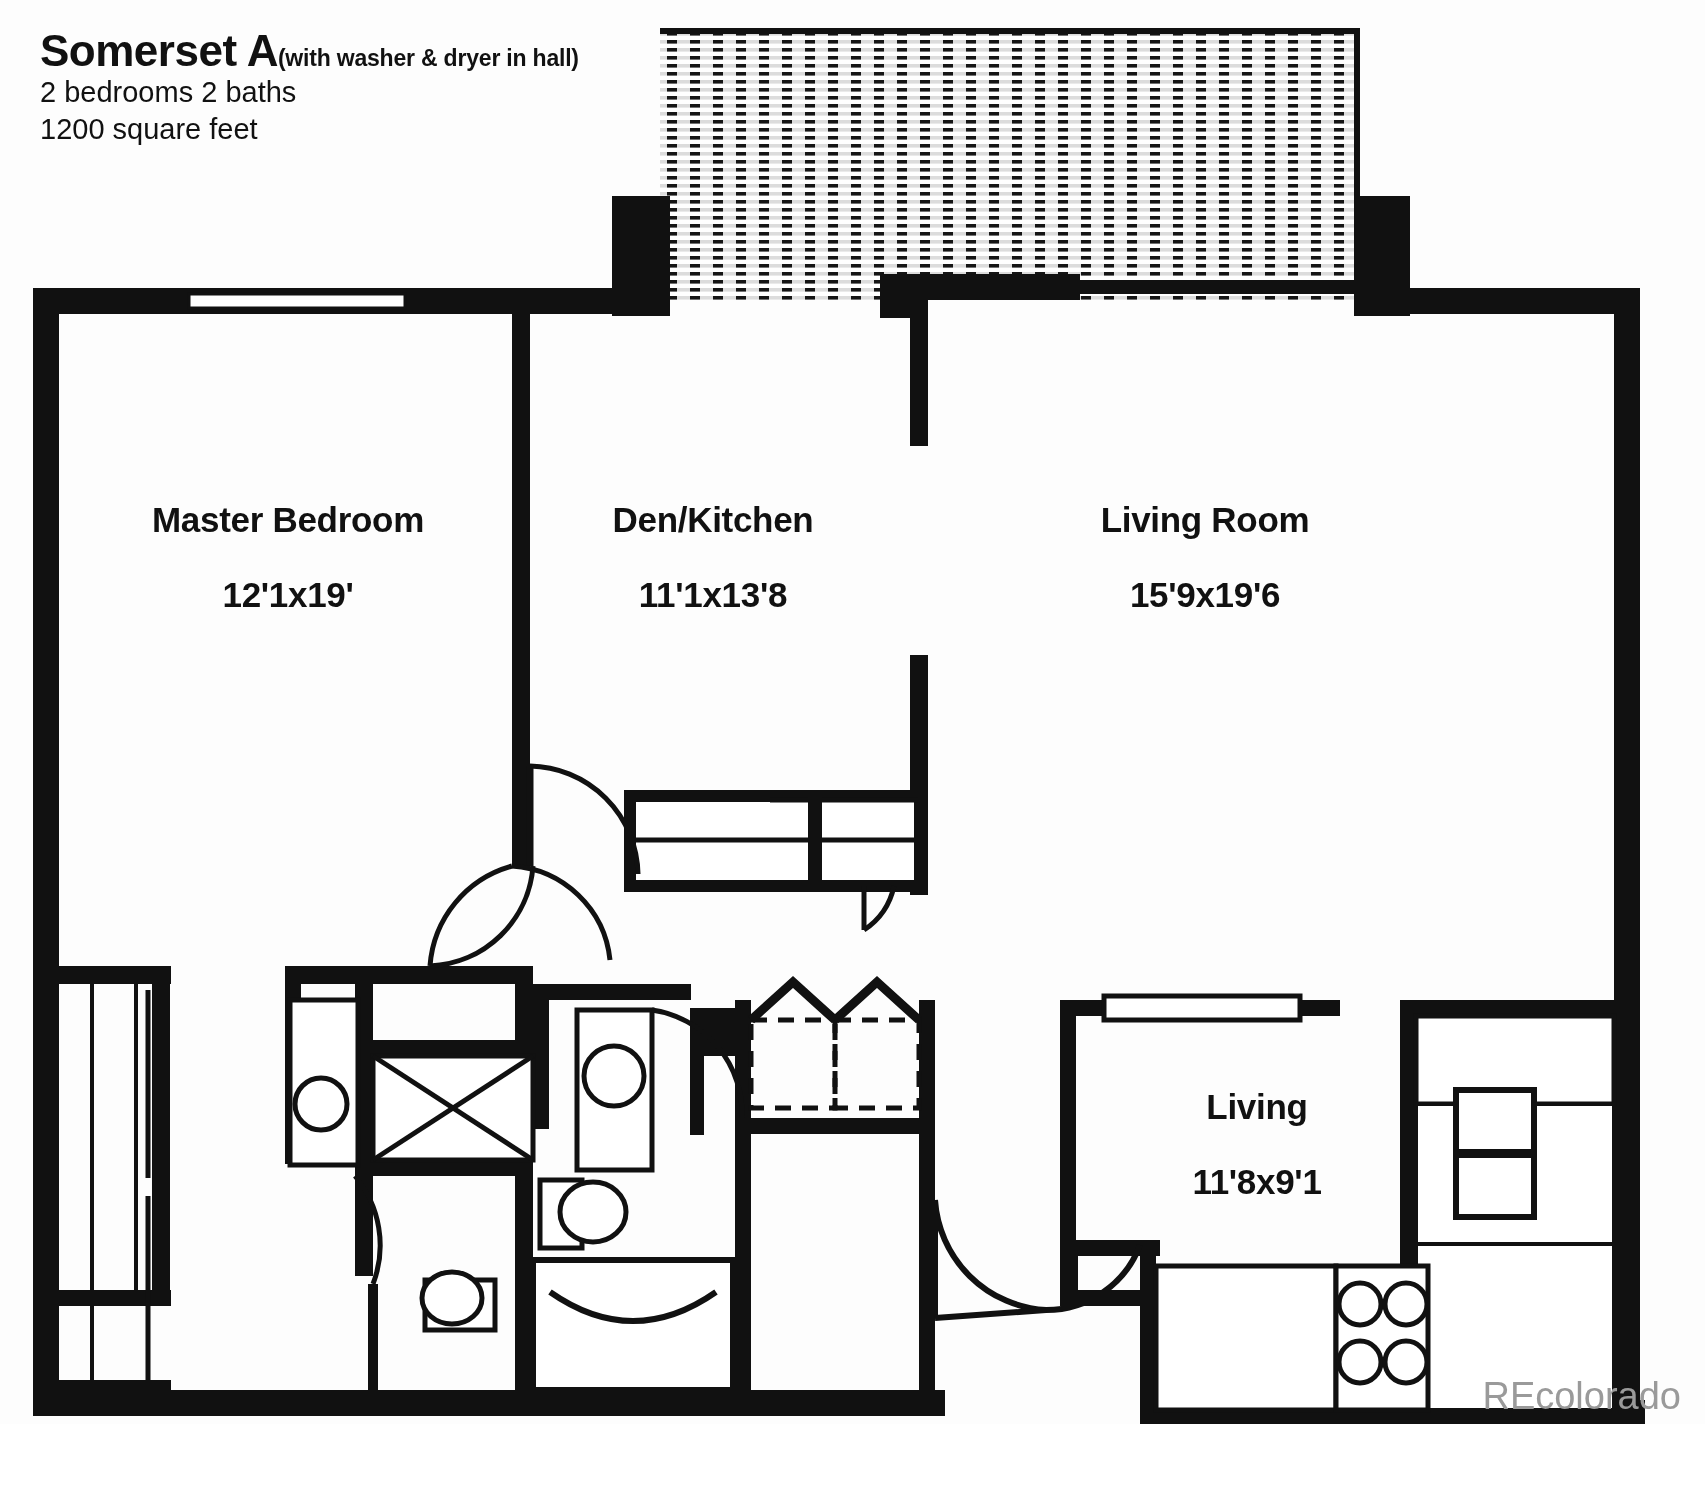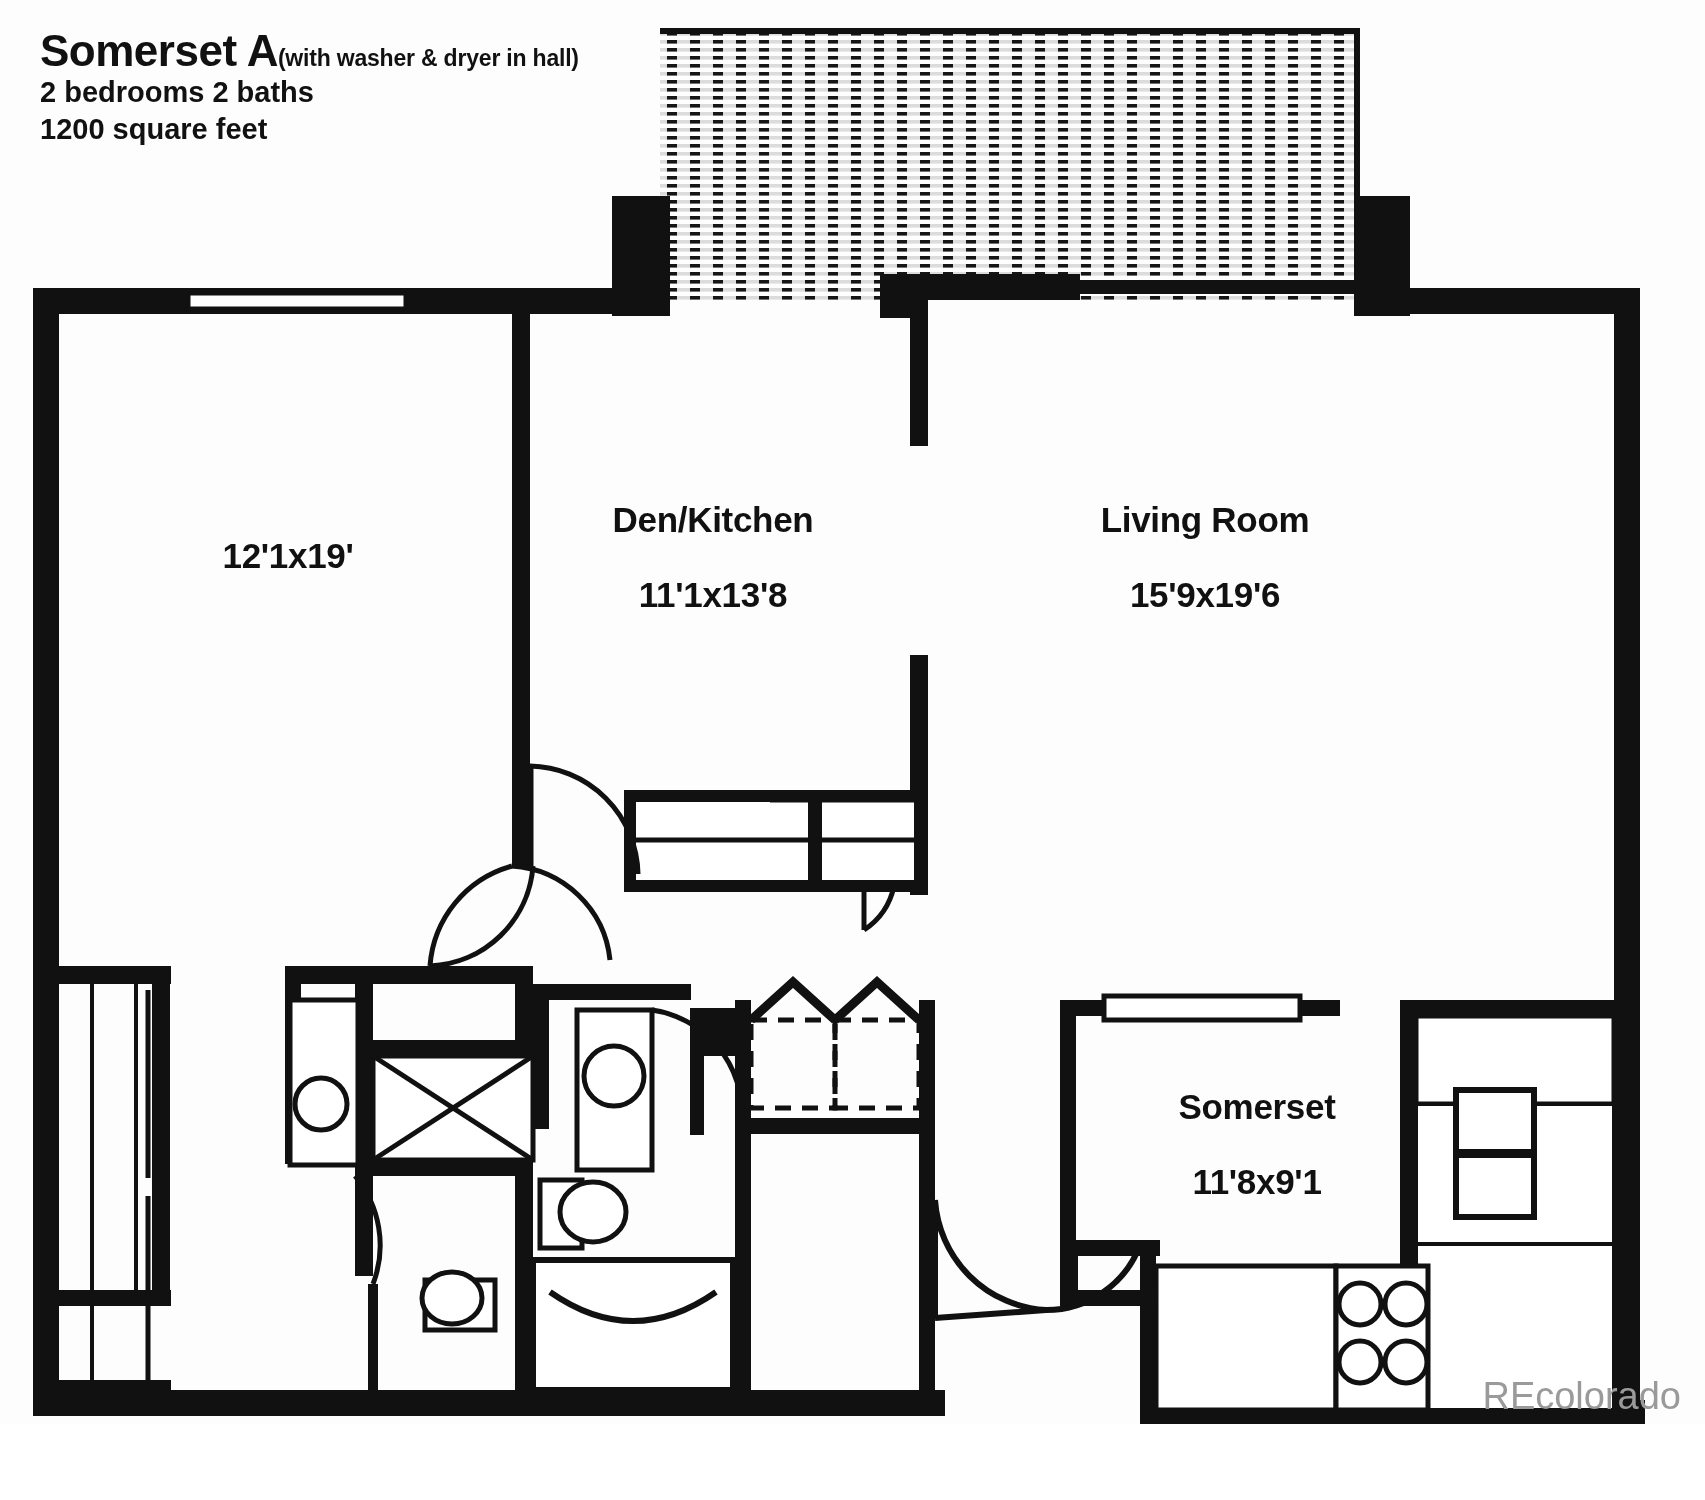--- a/index.html
+++ b/index.html
@@ -34,21 +34,21 @@
     line-height: 1.05;
     white-space: nowrap;
   }
   #title-line-1 .sub {
     font-size: 23px;
     font-weight: bold;
     letter-spacing: -0.2px;
   }
   .title-line-small {
     font-size: 29px;
-    font-weight: bold;
+    font-weight: normal;
     color: #111;
     line-height: 1.28;
     white-space: nowrap;
   }
 
   
   #plan-svg {
     position: absolute;
     left: 0;
     top: 0;
@@ -293,33 +293,34 @@
       <circle cx="1406" cy="1362" r="21" fill="#ffffff" stroke="#111" stroke-width="5"></circle>
     </g>
 
     <g fill="#111">
       <rect x="1060" y="1240" width="18" height="60"></rect>
       <rect x="1060" y="1290" width="96" height="16"></rect>
     </g>
   </svg>
 
   <div class="room-label" style="left:288px; top:500px;">
+    <div class="rl-name">Master Bedroom</div>
     <div class="rl-dims">12'1x19'</div>
   </div>
 
   <div class="room-label" style="left:713px; top:500px;">
     <div class="rl-name">Den/Kitchen</div>
     <div class="rl-dims">11'1x13'8</div>
   </div>
 
   <div class="room-label" style="left:1205px; top:500px;">
     <div class="rl-name">Living Room</div>
     <div class="rl-dims">15'9x19'6</div>
   </div>
 
   <div class="room-label" style="left:1257px; top:1087px;">
-    <div class="rl-name">Somerset</div>
+    <div class="rl-name">Living</div>
     <div class="rl-dims">11'8x9'1</div>
   </div>
 
   <div id="watermark">REcolorado</div>
 
 </div>
 
 </body></html>

